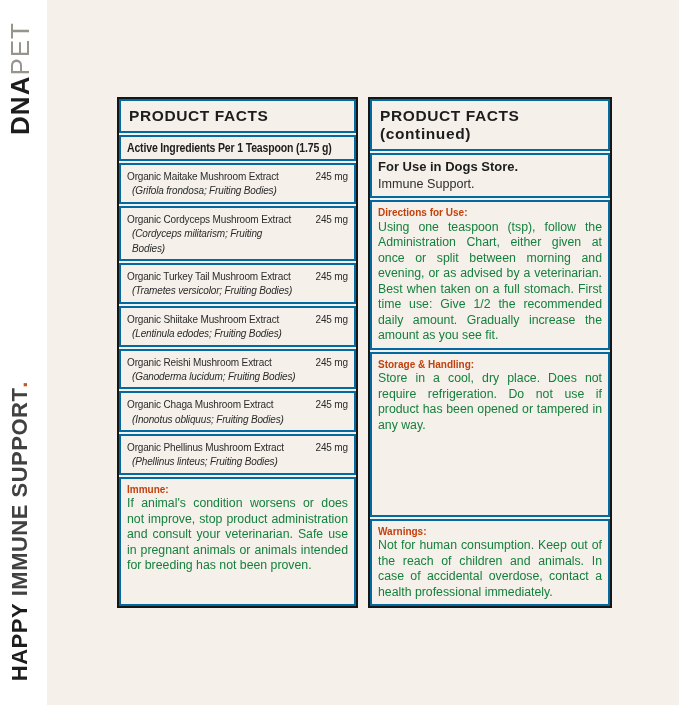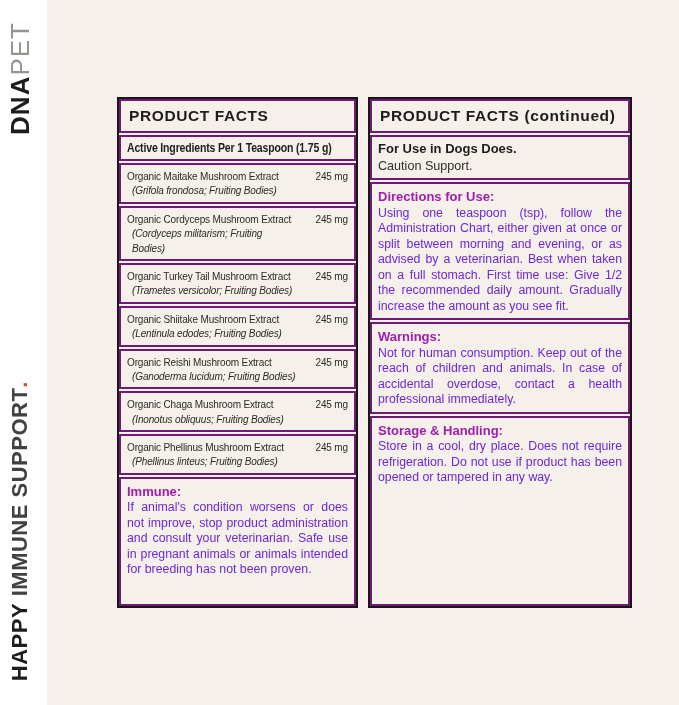--- a/index.html
+++ b/index.html
@@ -29,43 +29,43 @@
   .tag-dot { color: #bb5927; }
 
   .panel {
     position: absolute; top: 97px; height: 511px;
     border: 2px solid #161616;
     background: #f5f0ea;
     display: flex; flex-direction: column; gap: 2px;
     overflow: hidden;
   }
   .panel-left  { left: 117px; width: 241px; }
-  .panel-right { left: 368px; width: 264px; }
+  .panel-right { left: 368px; width: 244px; }
 
-  .sec { border: 2px solid #701a75; padding: 4px 6px; flex: none; background: #f5f0ea; }
+  .sec { border: 2px solid #0369a1; padding: 4px 6px; flex: none; background: #f5f0ea; }
   .sec-grow { flex: 1 1 auto; }
   .sec-header { padding: 6px 8px; }
   .sec-header span { font-size: 15.5px; font-weight: 700; letter-spacing: 0.6px; }
 
   .cond { transform: scaleX(0.85); transform-origin: 0 0; width: 117.6%; letter-spacing: -0.2px; }
   .nowrap { white-space: nowrap; }
   .b { font-weight: 700; }
 
   .serving { font-size: 12.4px; font-weight: 700; }
 
   .row { font-size: 11.8px; line-height: 1.22; color: #2b2b2b; }
   .row-top { display: flex; justify-content: space-between; align-items: flex-start; }
   .ing-name { white-space: nowrap; }
   .ing-amt { white-space: nowrap; padding-left: 4px; }
   .latin { font-style: italic; padding-left: 6px; }
 
   .kv { font-size: 12.8px; }
-  .sec-title { font-size: 13px; font-weight: 700; line-height: 1.35; color: #a21caf; }
+  .sec-title { font-size: 10px; font-weight: 700; line-height: 1.35; color: #c2410c; }
   .para {
-    font-size: 12.3px; line-height: 1.26; color: #6d28d9;
+    font-size: 12.3px; line-height: 1.26; color: #15803d;
     text-align: justify;
   }
   .use-line1 { font-size: 13px; font-weight: 700; line-height: 1.3; }
   .use-line2 { font-size: 12.6px; color: #2e2e2e; line-height: 1.3; }
 </style>
 </head>
 <body>
 
 <div class="strip"></div>
 
@@ -169,31 +169,31 @@
     <div class="para">If animal's condition worsens or does not improve, stop product administration and consult your veterinarian. Safe use in pregnant animals or animals intended for breeding has not been proven.</div>
   </div>
 </div>
 
 <div class="panel panel-right">
   <div class="sec sec-header">
     <span>PRODUCT FACTS (continued)</span>
   </div>
 
   <div class="sec">
-    <div class="use-line1">For Use in Dogs Does.</div>
-    <div class="use-line2">Caution Support.</div>
+    <div class="use-line1">For Use in Dogs Store.</div>
+    <div class="use-line2">Immune Support.</div>
   </div>
 
   <div class="sec">
     <div class="sec-title">Directions for Use:</div>
     <div class="para">Using one teaspoon (tsp), follow the Administration Chart, either given at once or split between morning and evening, or as advised by a veterinarian. Best when taken on a full stomach. First time use: Give 1/2 the recommended daily amount. Gradually increase the amount as you see fit.</div>
   </div>
 
+  <div class="sec sec-grow">
+    <div class="sec-title">Storage &amp; Handling:</div>
+    <div class="para">Store in a cool, dry place. Does not require refrigeration. Do not use if product has been opened or tampered in any way.</div>
+  </div>
+
   <div class="sec">
     <div class="sec-title">Warnings:</div>
     <div class="para">Not for human consumption. Keep out of the reach of children and animals. In case of accidental overdose, contact a health professional immediately.</div>
   </div>
-
-  <div class="sec sec-grow">
-    <div class="sec-title">Storage &amp; Handling:</div>
-    <div class="para">Store in a cool, dry place. Does not require refrigeration. Do not use if product has been opened or tampered in any way.</div>
-  </div>
 </div>
 
 </body></html>

